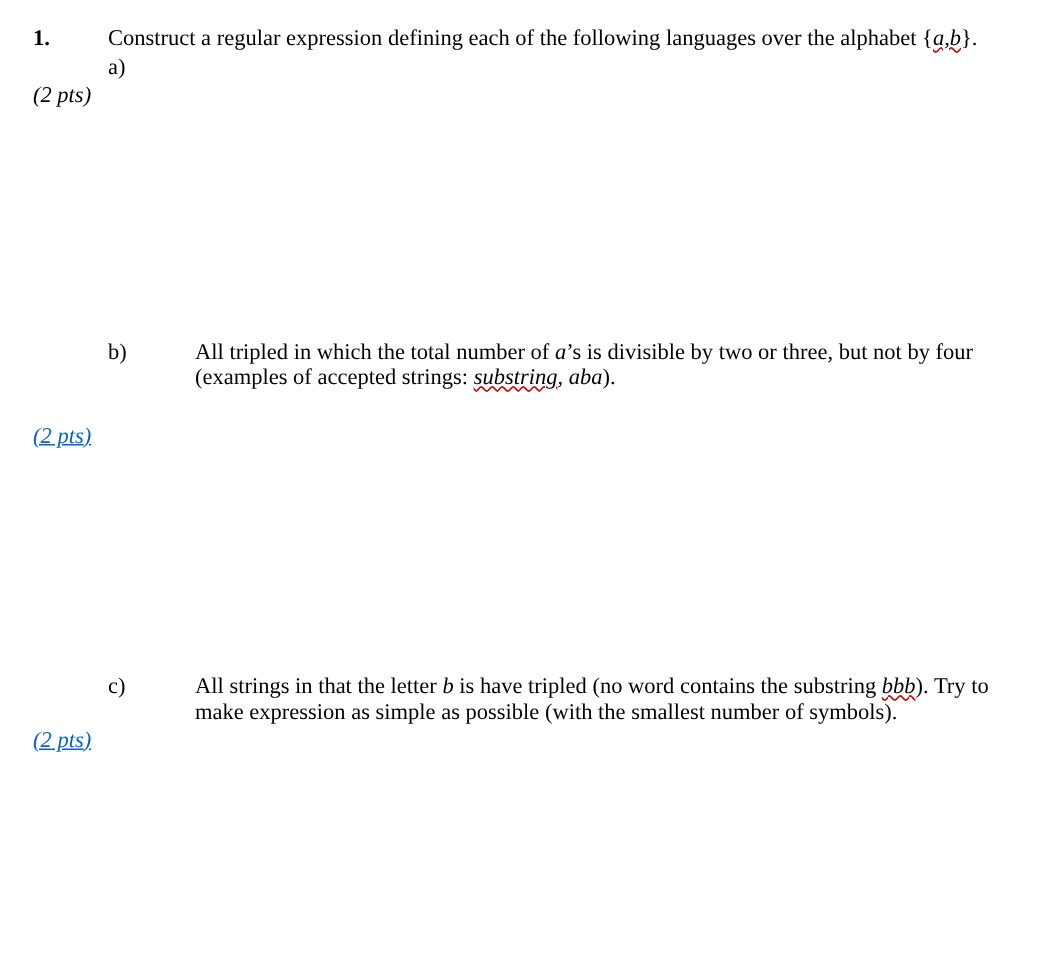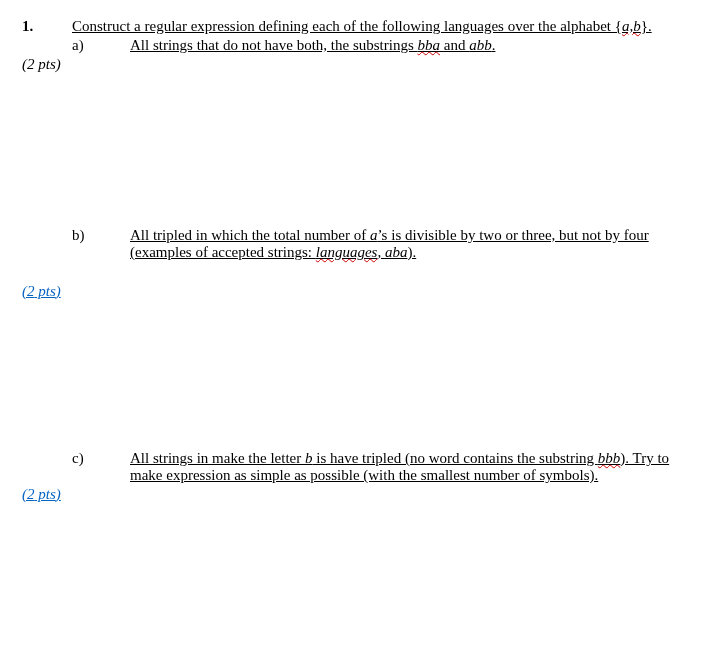--- a/index.html
+++ b/index.html
@@ -26,21 +26,20 @@
     flex: 0 0 50px;
     font-weight: bold;
   }
   .col-sub {
     width: 58px;
     flex: 0 0 58px;
   }
   .col-body {
     flex: 1 1 auto;
     padding-right: 10px;
-    text-decoration: underline;
   }
   .col-indent {
     width: 50px;
     flex: 0 0 50px;
   }
   .pts {
     font-style: italic;
     margin-left: 0;
   }
   .pts-link {
@@ -68,50 +67,47 @@
   <div class="row">
     <div class="col-num">1.</div>
     <div class="col-body">
       <span>Construct a regular expression defining each of the following languages over the alphabet {</span><span class="squig it">a,b</span><span>}.</span>
     </div>
   </div>
 
   <div class="row">
     <div class="col-indent"></div>
     <div class="col-sub">a)</div>
-    <div class="col-body">
-      <span>All strings that do not have both, the substrings </span><span class="squig it">bba</span><span> and </span><span class="it">abb</span><span>.</span>
-    </div>
   </div>
   <div class="row">
     <div class="pts">(2 pts)</div>
   </div>
 
   <div class="gap-1"></div>
 
   <div class="row">
     <div class="col-indent"></div>
     <div class="col-sub">b)</div>
     <div class="col-body">
-      <span>All tripled in which the total number of </span><span class="it">a</span><span>’s is divisible by two or three, but not by four (examples of accepted strings: </span><span class="squig it">languages</span><span class="it">, </span><span class="it">aba</span><span>).</span>
+      <span>All tripled in which the total number of </span><span class="it">a</span><span>’s is divisible by two or three, but not by four (examples of accepted strings: </span><span class="squig it">substring</span><span class="it">, </span><span class="it">aba</span><span>).</span>
     </div>
   </div>
   <div class="row" style="margin-top:22px">
     <div>
       <span class="pts-link"><span class="nobr">(2</span></span><span class="pts-link"><span class="nobr"> pts</span></span><span class="pts-link"><span class="nobr">)</span></span>
     </div>
   </div>
 
   <div class="gap-2"></div>
 
   <div class="row">
     <div class="col-indent"></div>
     <div class="col-sub">c)</div>
     <div class="col-body">
-      <span>All strings in make the letter </span><span class="it">b</span><span> is have tripled (no word contains the substring </span><span class="squig it">bbb</span><span>). Try to make expression as simple as possible (with the smallest number of symbols).</span>
+      <span>All strings in that the letter </span><span class="it">b</span><span> is have tripled (no word contains the substring </span><span class="squig it">bbb</span><span>). Try to make expression as simple as possible (with the smallest number of symbols).</span>
     </div>
   </div>
   <div class="row">
     <div>
       <span class="pts-link"><span class="nobr">(2</span></span><span class="pts-link"><span class="nobr"> pts</span></span><span class="pts-link"><span class="nobr">)</span></span>
     </div>
   </div>
 
 </div>
 

